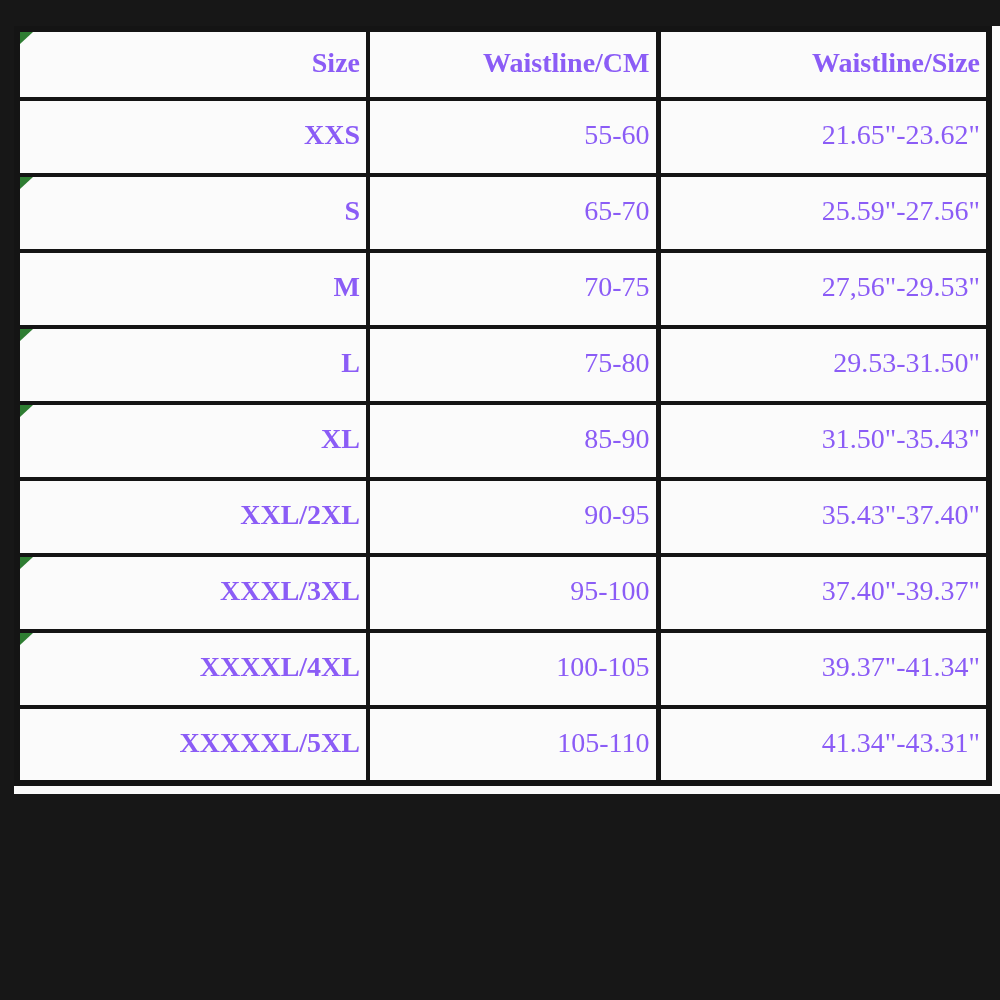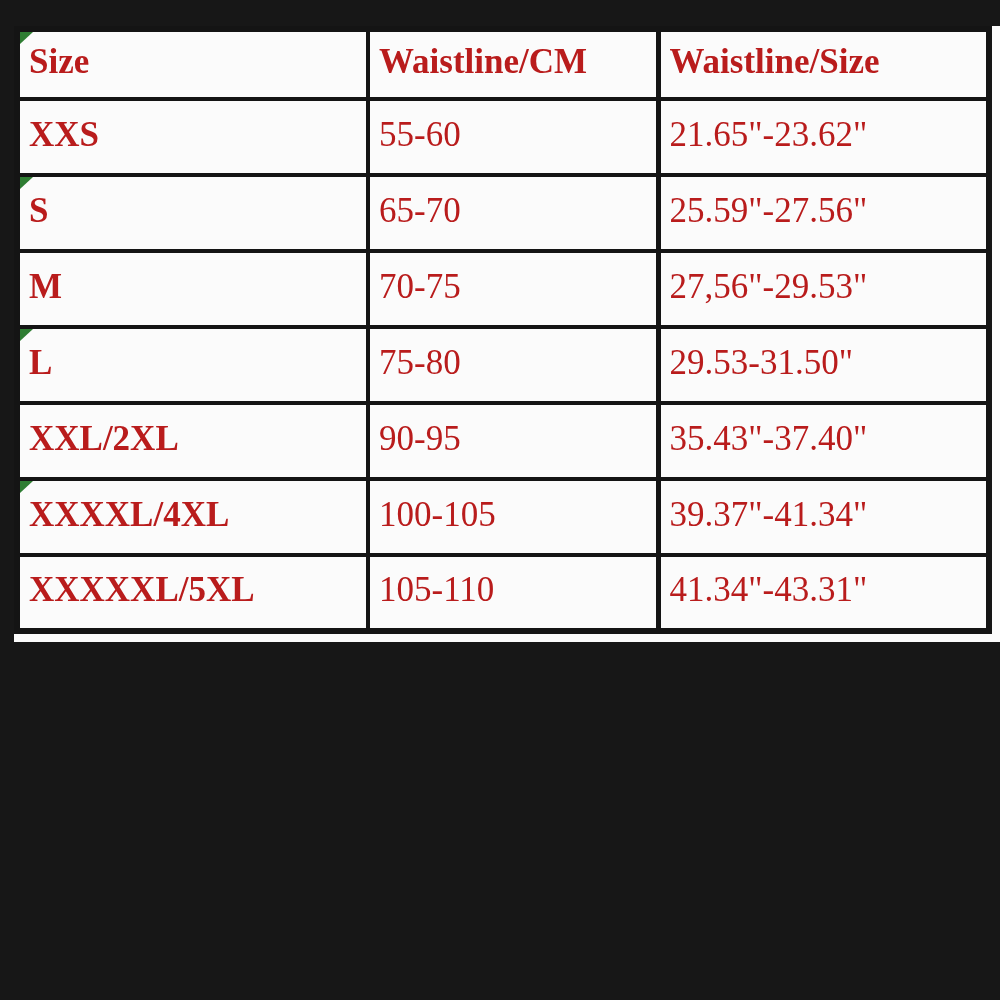--- a/index.html
+++ b/index.html
@@ -31,26 +31,26 @@
     width: 972px;
     background: #fbfbfb;
     border: 6px solid #141414;
   }
   col.c-size  { width: 351px; }
   col.c-cm    { width: 290px; }
   col.c-inch  { width: 331px; }
   th, td {
     position: relative;
     border: 4px solid #141414;
-    text-align: left;
+    text-align: right;
     vertical-align: middle;
     padding: 0 6px 4px 9px;
-    font-size: 35px;
+    font-size: 28px;
     line-height: 1.05;
-    color: #b91c1c;
+    color: #8b5cf6;
     background: #fbfbfb;
     white-space: nowrap;
     overflow: hidden;
   }
   
   th.col-cm, td.col-cm { border-left-width: 3px; }
   th.col-inch, td.col-inch { border-left-width: 5px; }
   thead tr { height: 70px; }
   tbody tr { height: 76px; }
   th { font-weight: bold; }
@@ -100,23 +100,33 @@
           <td class="col-size"><span>M</span></td>
           <td class="col-cm"><span>70-75</span></td>
           <td class="col-inch"><span>27,56"-29.53"</span></td>
         </tr>
         <tr>
           <td class="col-size"><span class="tri"></span><span>L</span></td>
           <td class="col-cm"><span>75-80</span></td>
           <td class="col-inch"><span>29.53-31.50"</span></td>
         </tr>
         <tr>
+          <td class="col-size"><span class="tri"></span><span>XL</span></td>
+          <td class="col-cm"><span>85-90</span></td>
+          <td class="col-inch"><span>31.50"-35.43"</span></td>
+        </tr>
+        <tr>
           <td class="col-size"><span>XXL/2XL</span></td>
           <td class="col-cm"><span>90-95</span></td>
           <td class="col-inch"><span>35.43"-37.40"</span></td>
+        </tr>
+        <tr>
+          <td class="col-size"><span class="tri"></span><span>XXXL/3XL</span></td>
+          <td class="col-cm"><span>95-100</span></td>
+          <td class="col-inch"><span>37.40"-39.37"</span></td>
         </tr>
         <tr>
           <td class="col-size"><span class="tri"></span><span>XXXXL/4XL</span></td>
           <td class="col-cm"><span>100-105</span></td>
           <td class="col-inch"><span>39.37"-41.34"</span></td>
         </tr>
         <tr>
           <td class="col-size"><span>XXXXXL/5XL</span></td>
           <td class="col-cm"><span>105-110</span></td>
           <td class="col-inch"><span>41.34"-43.31"</span></td>

